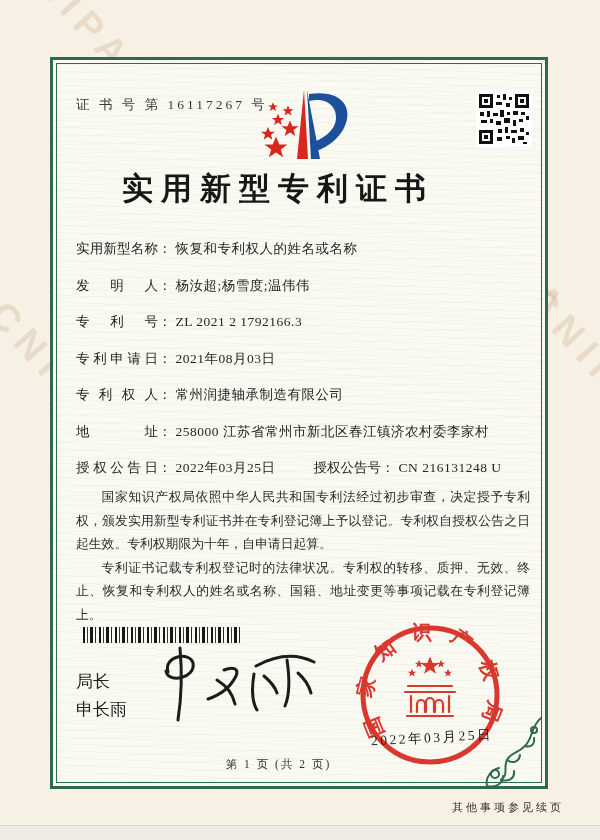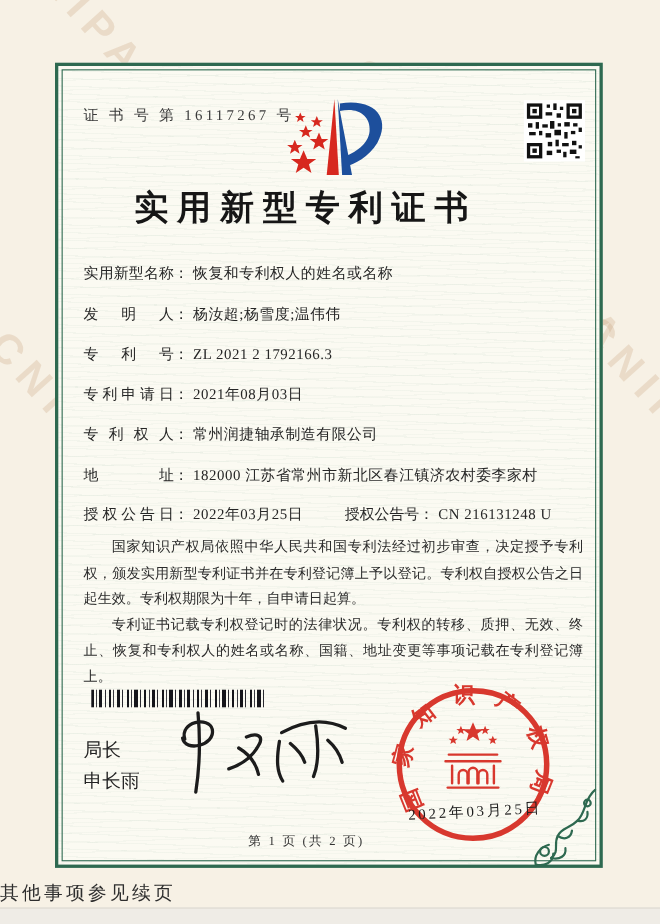--- a/index.html
+++ b/index.html
@@ -49,22 +49,22 @@
   
   .director-block{position:absolute;left:76px;top:670px;font-size:17px;color:#222;}
   .director-block div{height:28px;}
   .signature{position:absolute;left:138px;top:642px;}
   .seal{position:absolute;left:345px;top:610px;}
   .seal-date{position:absolute;left:352px;top:729px;width:160px;text-align:center;
      font-size:13.5px;letter-spacing:2.5px;color:#1d1d1d;transform:rotate(-3deg);}
   
   .page-info{position:absolute;left:0;top:757px;width:557px;text-align:center;
      font-size:11.5px;letter-spacing:2px;color:#333;}
-  .continuation{position:absolute;left:0;top:800px;width:564px;text-align:left;
-     font-size:17px;letter-spacing:3px;color:#2e2e2e;}
+  .continuation{position:absolute;left:0;top:800px;width:564px;text-align:right;
+     font-size:11px;letter-spacing:3px;color:#2e2e2e;}
 </style>
 </head>
 <body>
 
 <div class="page">
 
   <div class="wm" style="left:-8px;top:-14px">CNIPA</div>
   <div class="wm" style="left:298px;top:98px">CNIPA</div>
   <div class="wm" style="left:428px;top:236px">CNIPA</div>
   <div class="wm" style="left:-30px;top:346px">CNIPA</div>
@@ -158,21 +158,21 @@
     <div class="frow">
       <span class="flabel">专利号</span><span class="fcolon">：</span><span class="fvalue">ZL 2021 2 1792166.3</span>
     </div>
     <div class="frow">
       <span class="flabel">专利申请日</span><span class="fcolon">：</span><span class="fvalue">2021年08月03日</span>
     </div>
     <div class="frow">
       <span class="flabel">专利权人</span><span class="fcolon">：</span><span class="fvalue">常州润捷轴承制造有限公司</span>
     </div>
     <div class="frow">
-      <span class="flabel">地址</span><span class="fcolon">：</span><span class="fvalue">182000 江苏省常州市新北区春江镇济农村委李家村</span>
+      <span class="flabel">地址</span><span class="fcolon">：</span><span class="fvalue">258000 江苏省常州市新北区春江镇济农村委李家村</span>
     </div>
     <div class="frow">
       <span class="flabel">授权公告日</span><span class="fcolon">：</span><span class="fvalue">2022年03月25日</span><span class="fpair2"><span class="flabel2">授权公告号</span><span class="fcolon">：</span><span class="fvalue">CN 216131248 U</span></span>
     </div>
   </div>
 
   <div class="paras">
     <p>国家知识产权局依照中华人民共和国专利法经过初步审查，决定授予专利权，颁发实用新型专利证书并在专利登记簿上予以登记。专利权自授权公告之日起生效。专利权期限为十年，自申请日起算。</p>
     <p>专利证书记载专利权登记时的法律状况。专利权的转移、质押、无效、终止、恢复和专利权人的姓名或名称、国籍、地址变更等事项记载在专利登记簿上。</p>
   </div>

